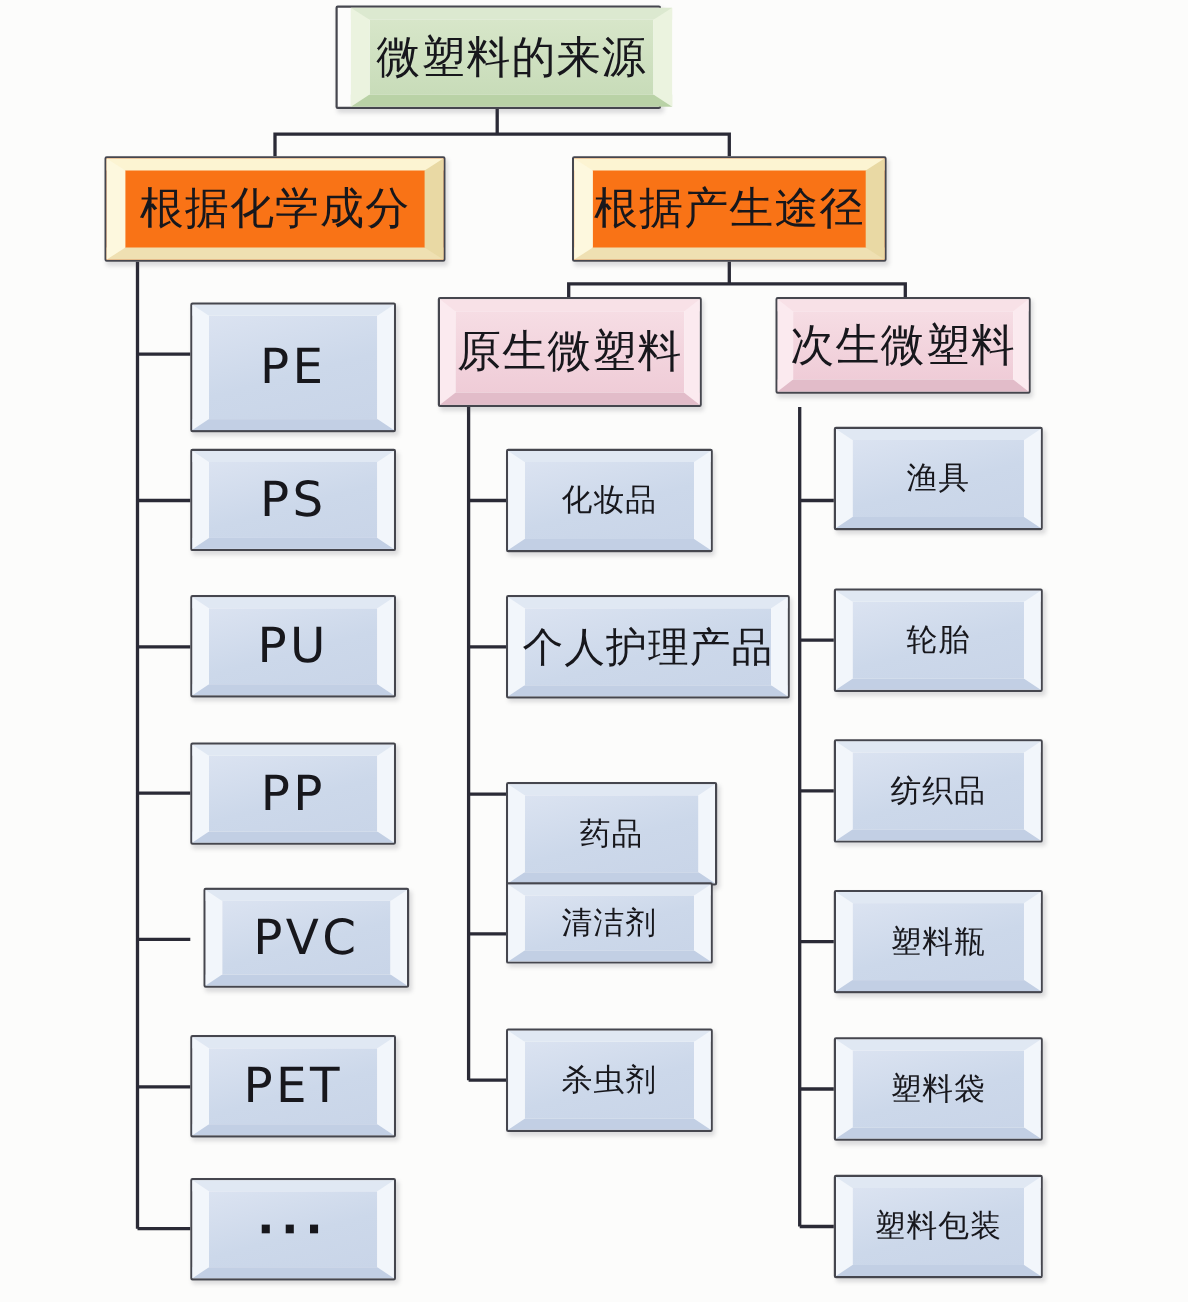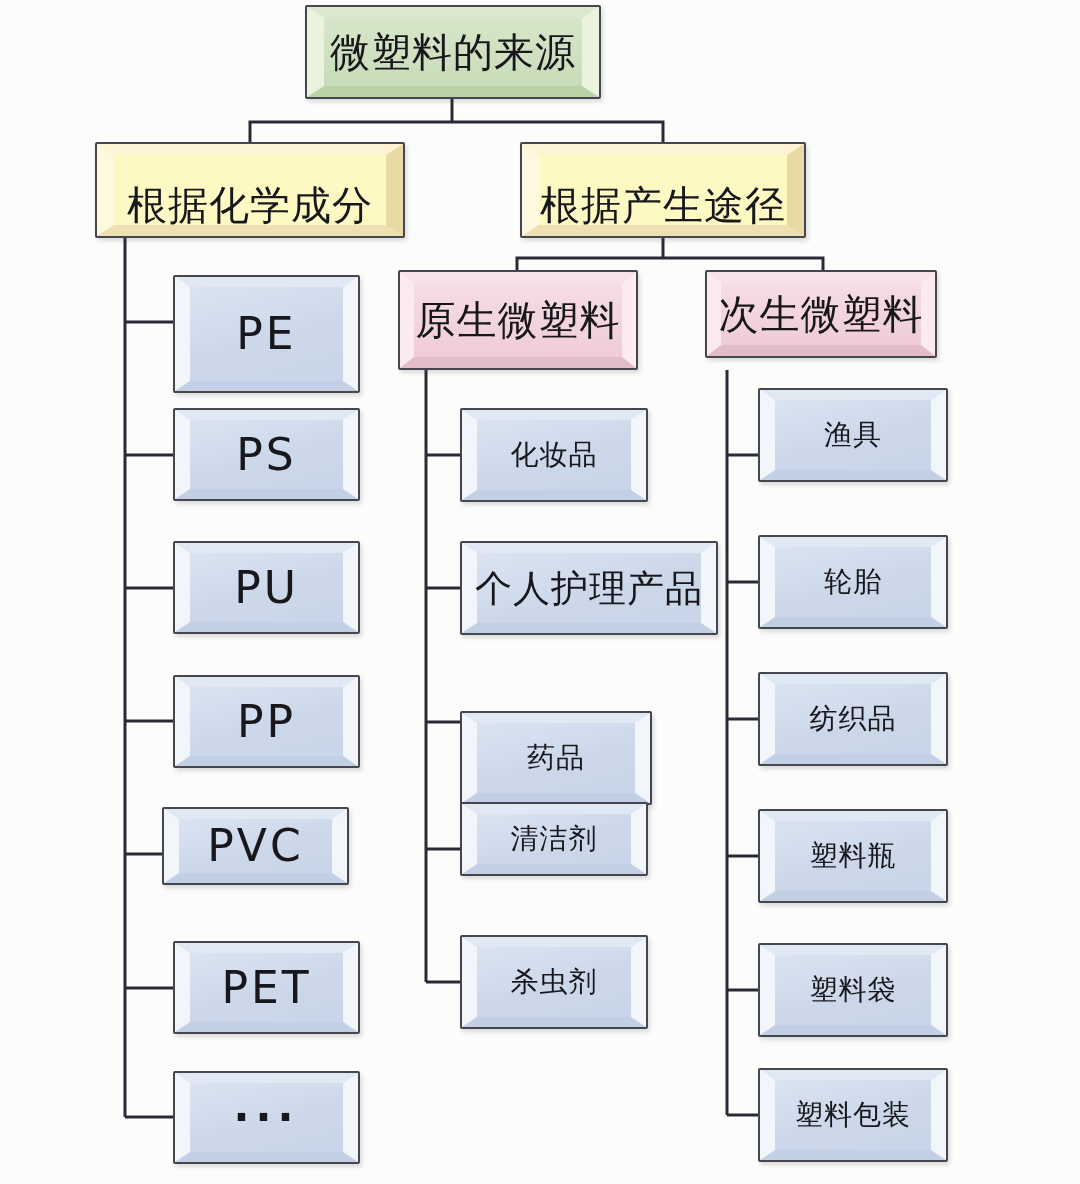--- a/index.html
+++ b/index.html
@@ -25,23 +25,23 @@
     display:flex;align-items:center;justify-content:center;
   }
   .lbl{
     color:#17171c;
     white-space:nowrap;
     line-height:1;
     letter-spacing:1px;
   }
   
   .green  .bevel{border-width:11px 17px;border-color:#dce9d0 #ebf3df #b9d2a6 #ebf3df;
-                 background:linear-gradient(180deg,#d7e6c9 0%,#c8dcb9 100%);}
+                 background:linear-gradient(180deg,#d7e6c9 0%,#c8dcb9 100%);margin-left:12px;}
   .yellow .bevel{border-width:11px 17px;border-color:#fcf4d2 #e9d9a4 #efe0b2 #fdf8de;
-                 background:#fef9c3;align-items:flex-end;}
+                 background:#f97316;}
   .pink   .bevel{border-width:11px 14px;border-color:#f8e1e7 #fbeaef #e2bcc9 #fbeaef;
                  background:linear-gradient(180deg,#f6dde4 0%,#efccd7 100%);}
   .blue   .bevel{border-width:10px 15px;border-color:#e0e8f3 #f2f6fb #c2cfe4 #f2f6fb;
                  background:linear-gradient(165deg,#dbe3f1 0%,#ccd8ea 55%,#c9d5e8 100%);}
   .cjk-lg .lbl{font-size:40px;}
   .cjk-md .lbl{font-size:28px;}
   .cjk-sm .lbl{font-size:37px;}
   .latin  .lbl{font-size:44px;letter-spacing:3px;}
   .dots   .lbl{font-size:42px;font-weight:bold;letter-spacing:6px;}
 </style>
@@ -106,21 +106,21 @@
   <div class="node blue latin" style="left:173px;top:541px;width:187px;height:93px">
     <div class="bevel">
         <span class="lbl">PU</span>
       </div>
   </div>
   <div class="node blue latin" style="left:173px;top:675px;width:187px;height:93px">
     <div class="bevel">
         <span class="lbl">PP</span>
       </div>
   </div>
-  <div class="node blue latin" style="left:162px;top:807px;width:187px;height:78px">
+  <div class="node blue latin" style="left:185px;top:807px;width:187px;height:91px">
     <div class="bevel">
         <span class="lbl">PVC</span>
       </div>
   </div>
   <div class="node blue latin" style="left:173px;top:941px;width:187px;height:93px">
     <div class="bevel">
         <span class="lbl">PET</span>
       </div>
   </div>
   <div class="node blue dots" style="left:173px;top:1071px;width:187px;height:93px">

